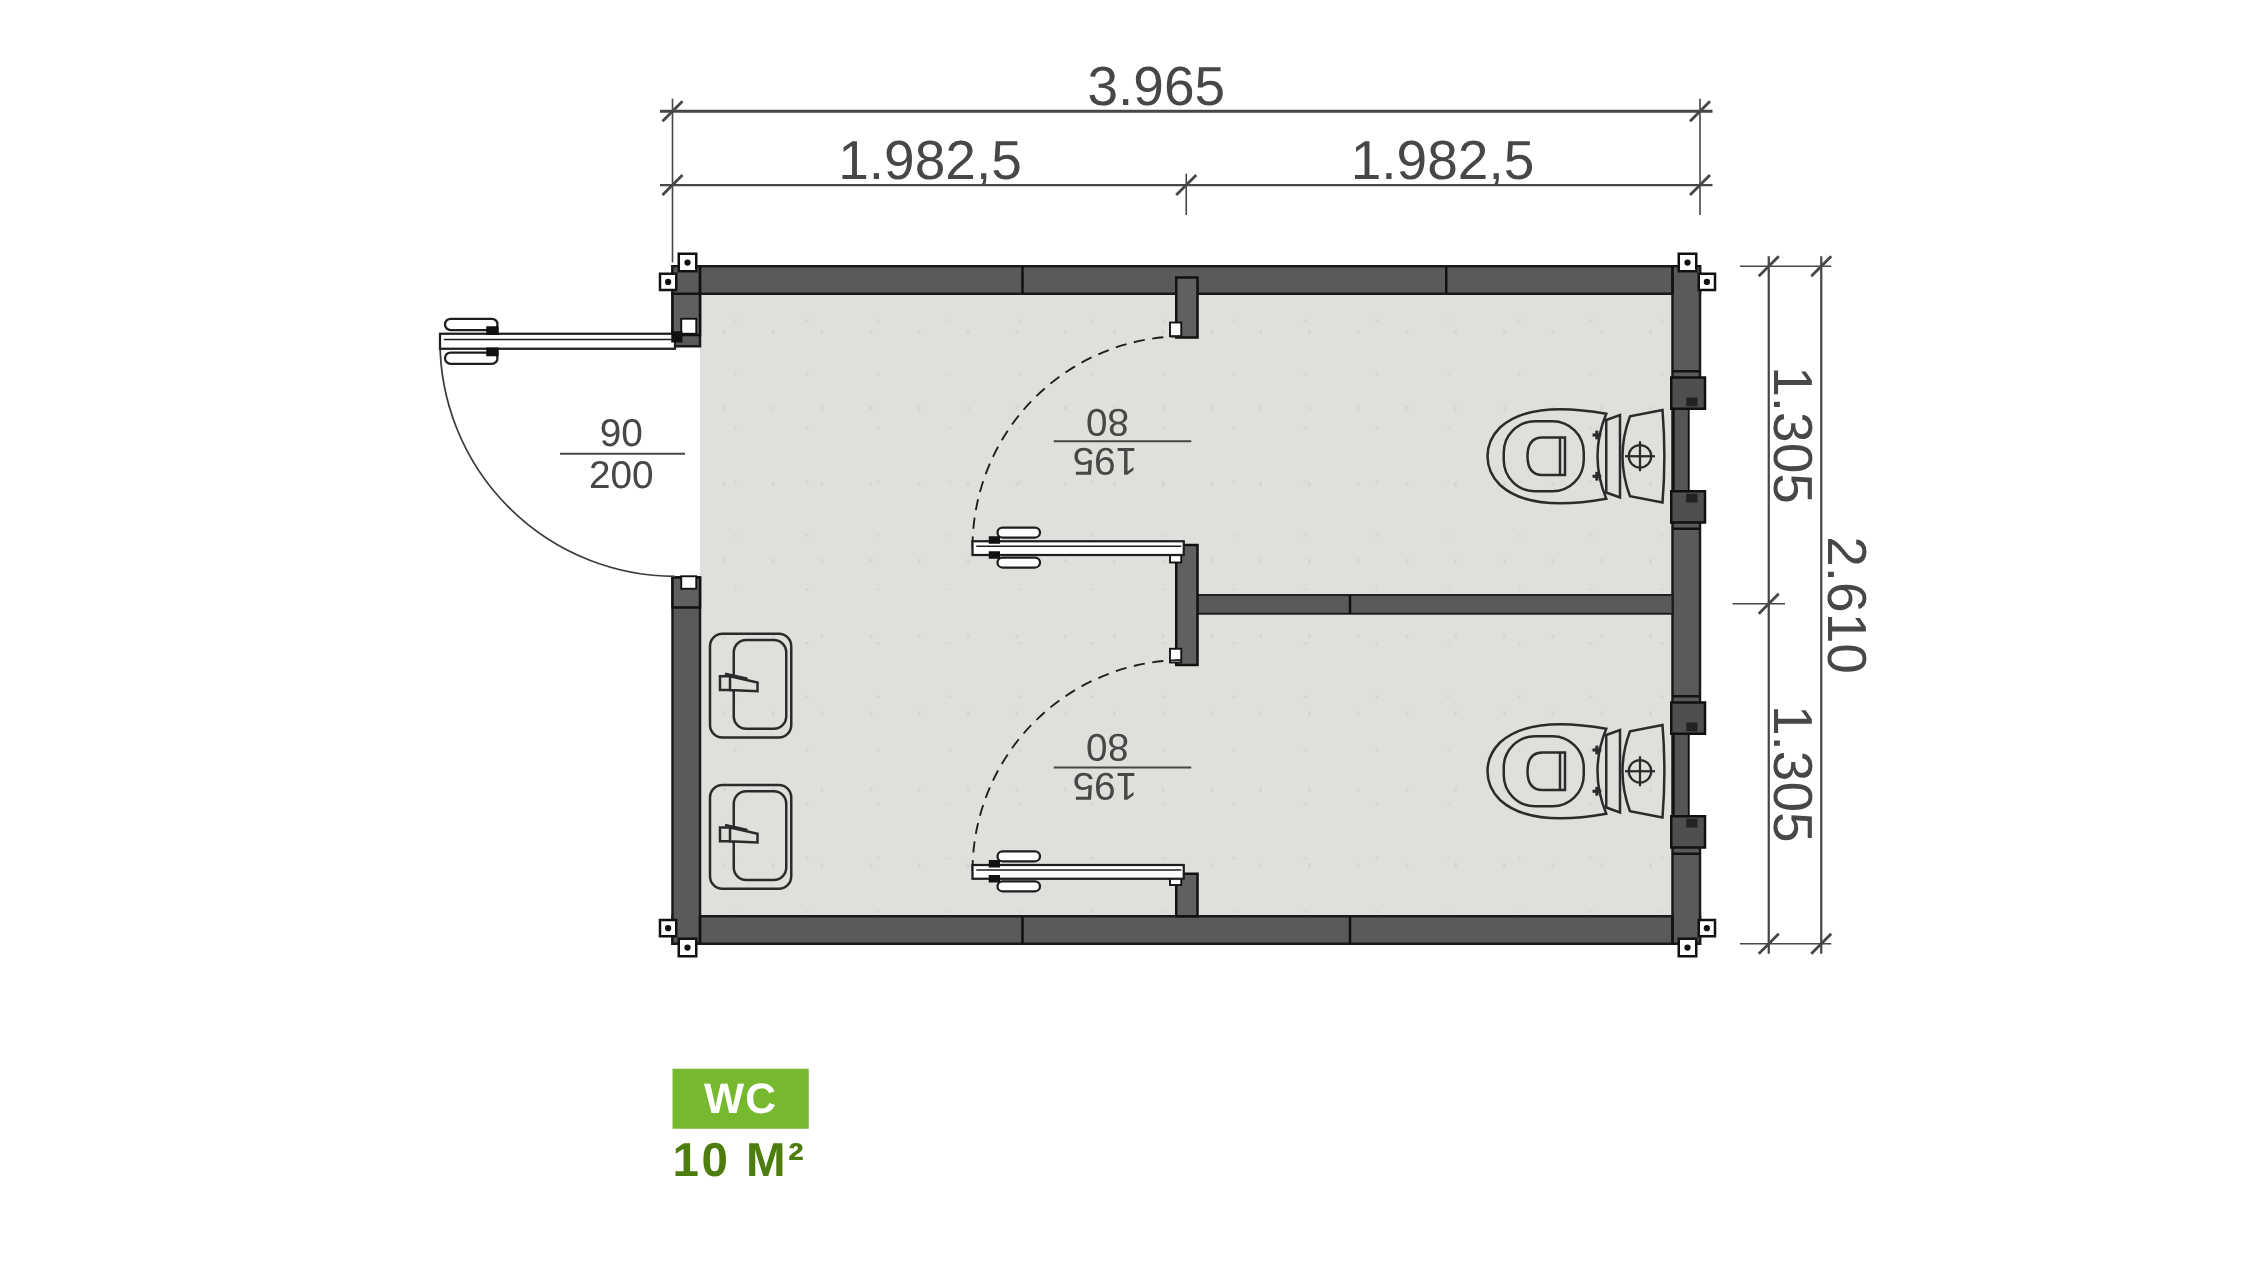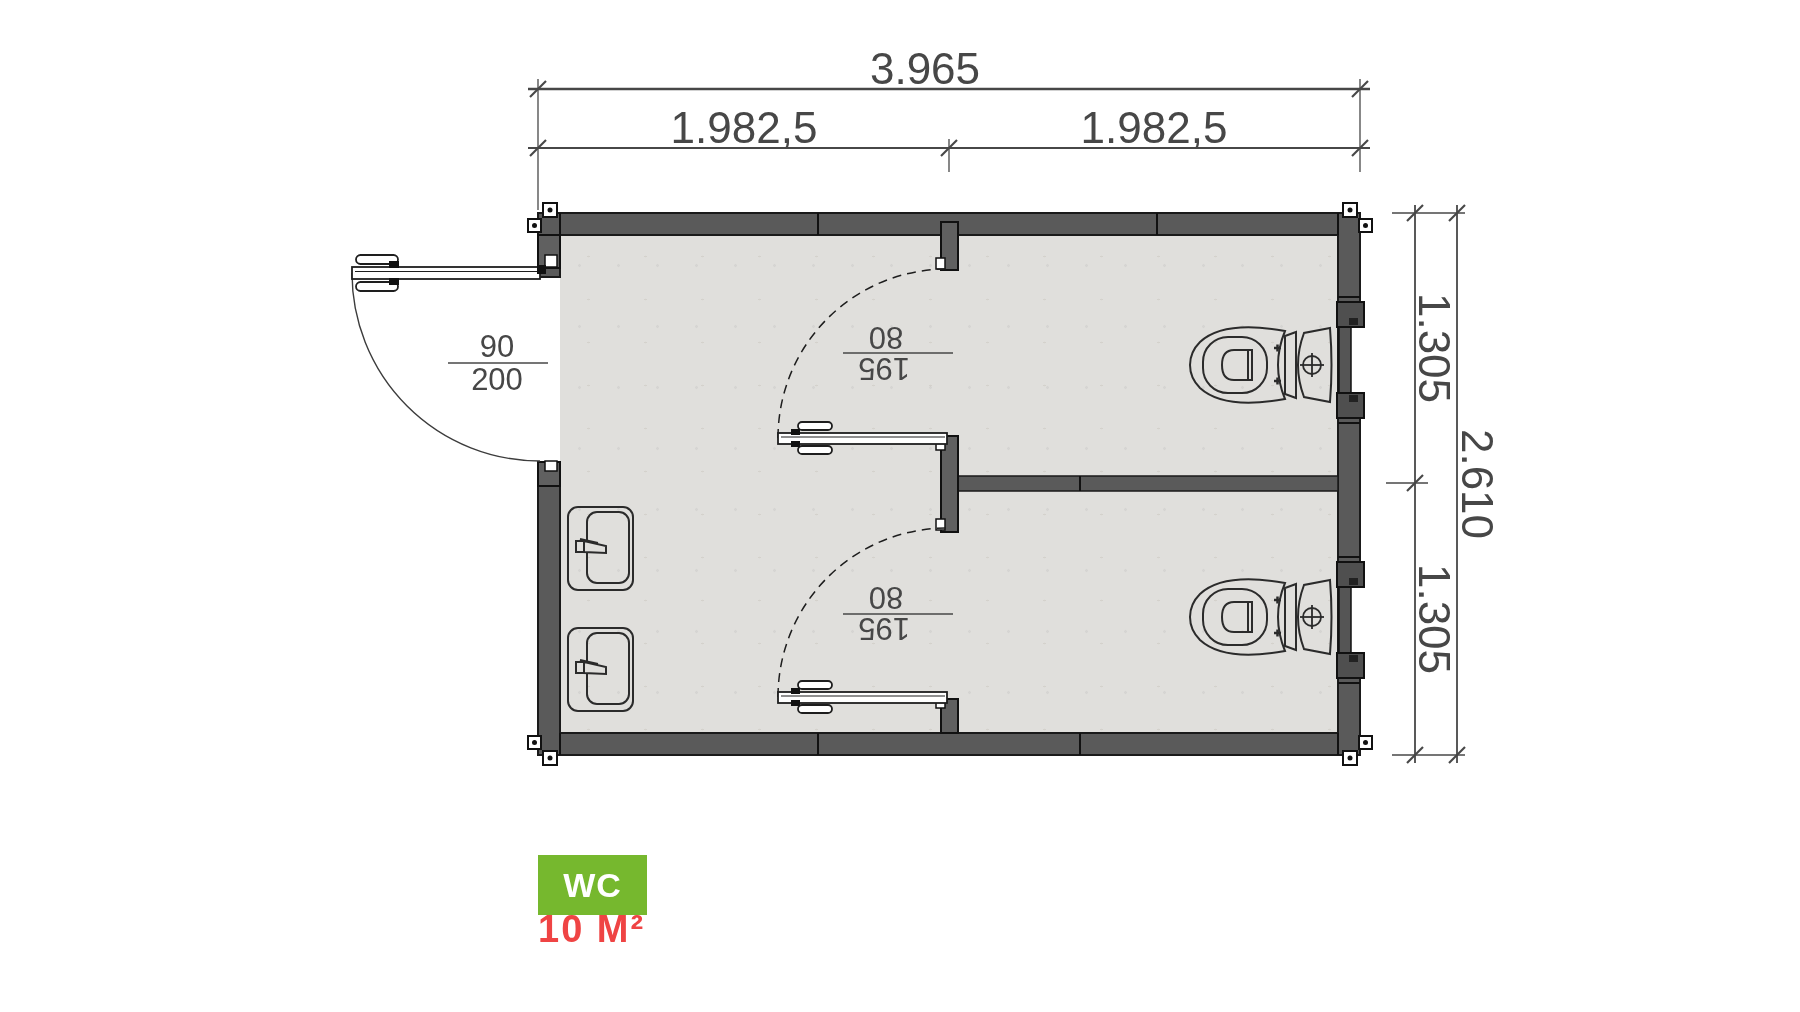--- a/index.html
+++ b/index.html
@@ -12,24 +12,24 @@
                           radial-gradient(rgba(120,120,120,.10) 1px,transparent 1.3px);
          background-size:57px 43px,39px 61px;}
   
   .watermark{position:absolute;left:160px;top:318px;height:270px;line-height:270px;
              font-size:340px;font-weight:bold;letter-spacing:46px;white-space:nowrap;
              color:rgba(104,104,104,0.28);user-select:none;}
   svg.plan{position:absolute;left:0;top:0;}
   
   .dimtxt{font-family:"Liberation Sans",sans-serif;fill:#474747;}
   
-  .badge{position:absolute;left:538px;top:855px;width:109px;height:60px;background:#76b82e;
+  .badge{position:absolute;left:538px;top:855px;width:109px;height:48px;background:#76b82e;
          display:flex;align-items:center;justify-content:center;
          color:#ffffff;font-size:34px;font-weight:bold;letter-spacing:1px;}
-  .area-label{position:absolute;left:538px;top:908px;color:#ef4444;
+  .area-label{position:absolute;left:538px;top:908px;color:#4d7c0f;
               font-size:38px;font-weight:bold;letter-spacing:2px;}
 </style>
 </head>
 <body>
 
 <div class="stage">
 
   <div class="floor"></div>
 
 

